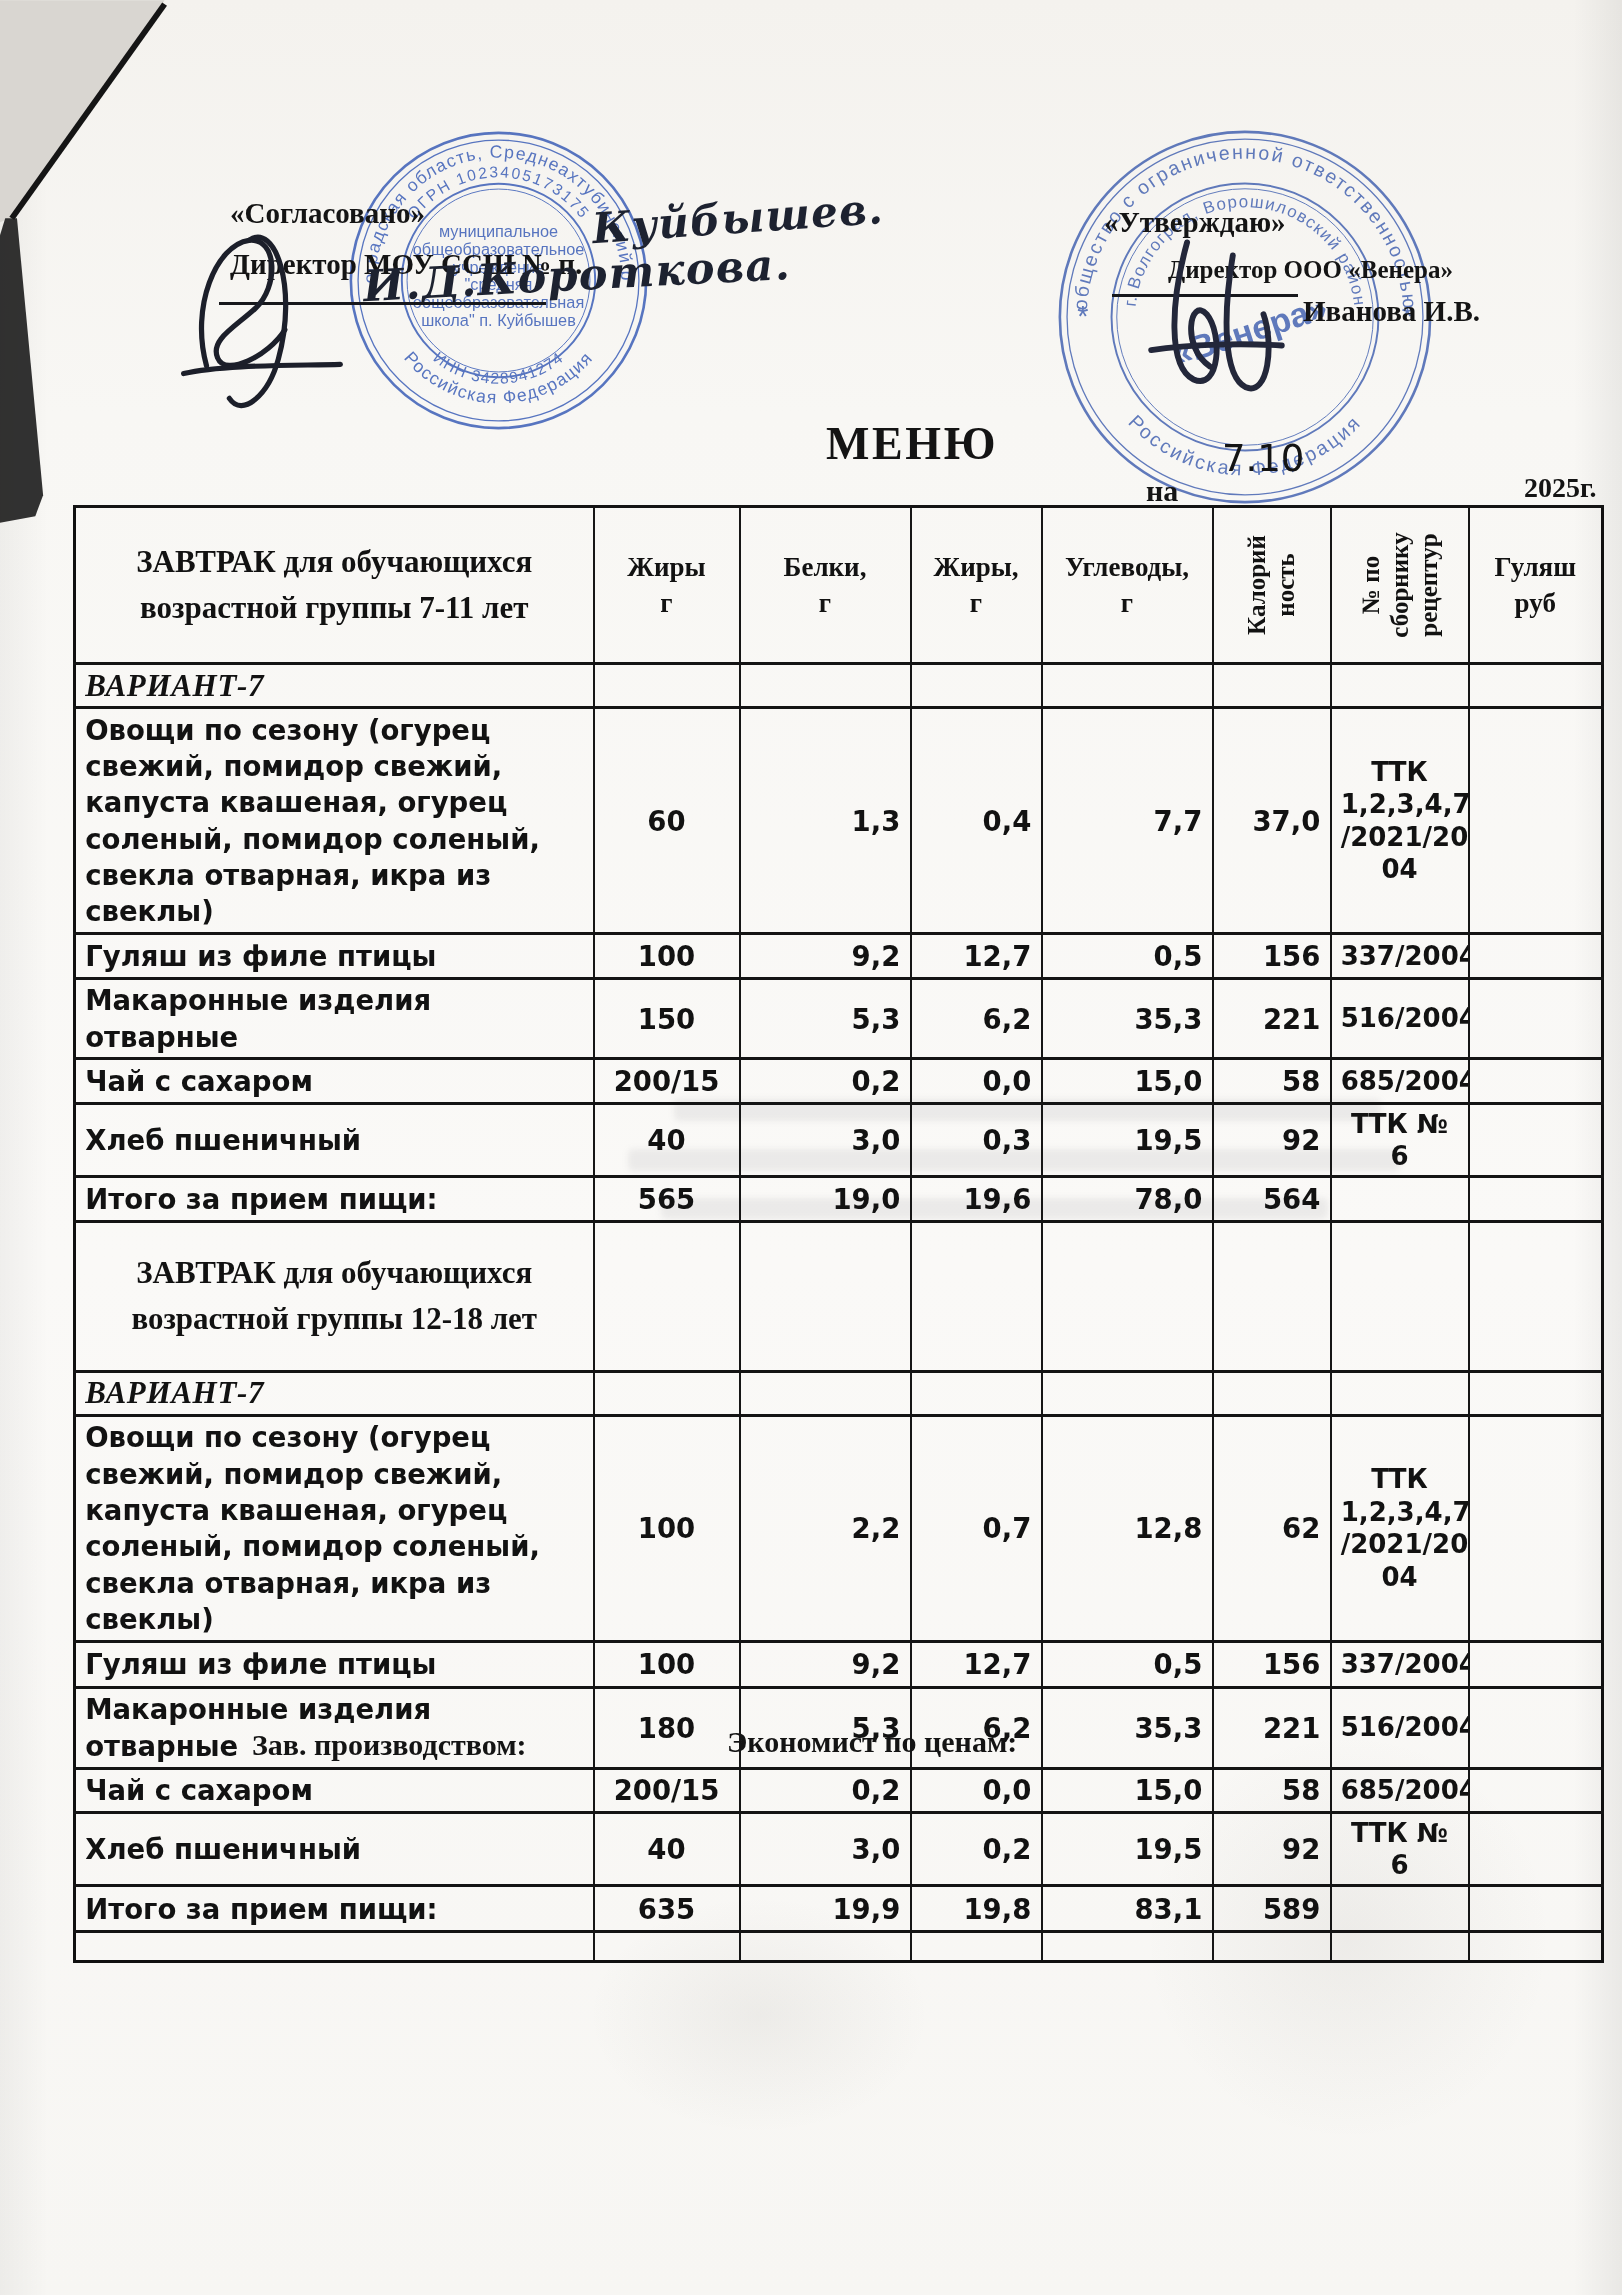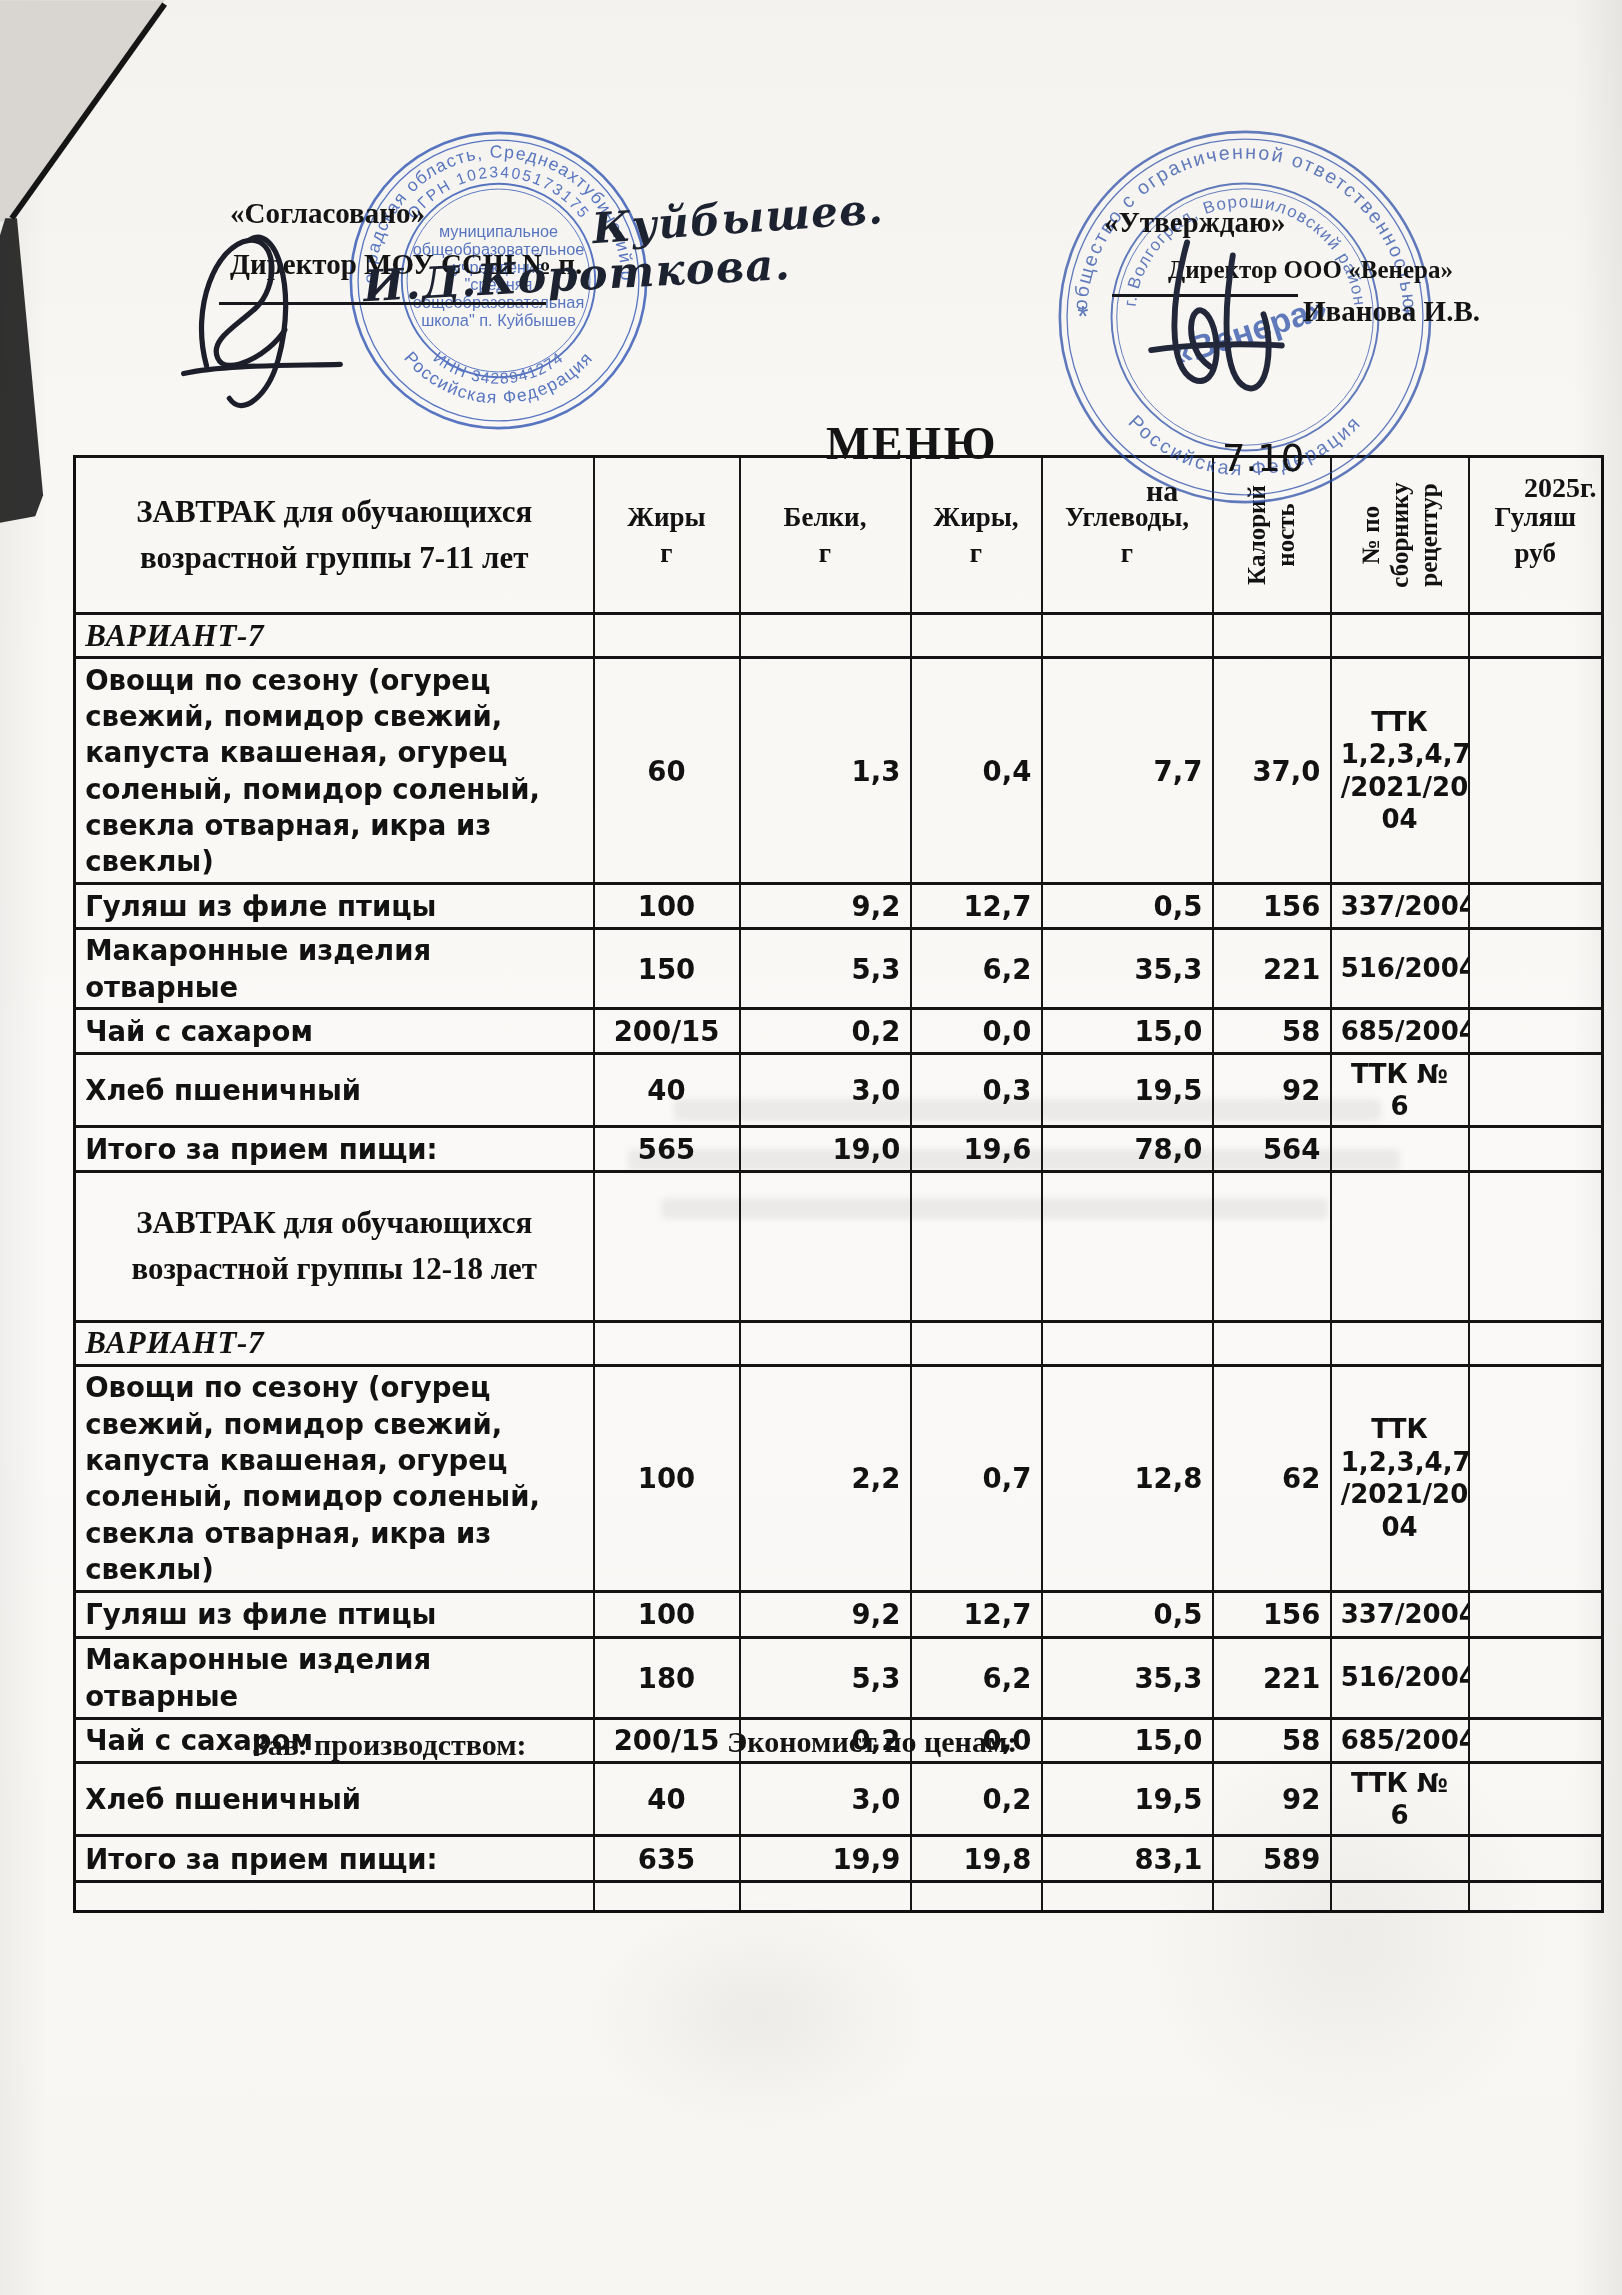--- a/index.html
+++ b/index.html
@@ -157,21 +157,21 @@
       <path d="M 185 60 C 170 150, 170 245, 205 262 C 240 276, 248 195, 232 150"></path>
       <path d="M 60 205 C 120 196, 200 194, 260 198"></path>
     </g>
   </svg>
 
   <div class="abs serifbold" style="left:826px;top:385px;font-size:46px;letter-spacing:2.6px;z-index:5;">МЕНЮ</div>
   <div class="abs serifbold" style="left:1146px;top:442px;font-size:30px;z-index:5;">на</div>
   <div class="abs" style="left:1222px;top:437px;font-size:37px;font-family:'DejaVu Sans',sans-serif;font-weight:500;z-index:5;">7.10</div>
   <div class="abs serifbold" style="left:1524px;top:440px;font-size:28px;z-index:5;">2025г.</div>
 
-  <table class="menu abs" style="left:73px;top:455px;border-radius:8px;">
+  <table class="menu abs" style="left:73px;top:505px;border-radius:8px;">
     <colgroup>
       <col style="width:519px">
         <col style="width:146px">
         <col style="width:171px">
         <col style="width:131px">
       <col style="width:171px">
         <col style="width:118px">
         <col style="width:138px">
         <col style="width:134px">
     </colgroup>

